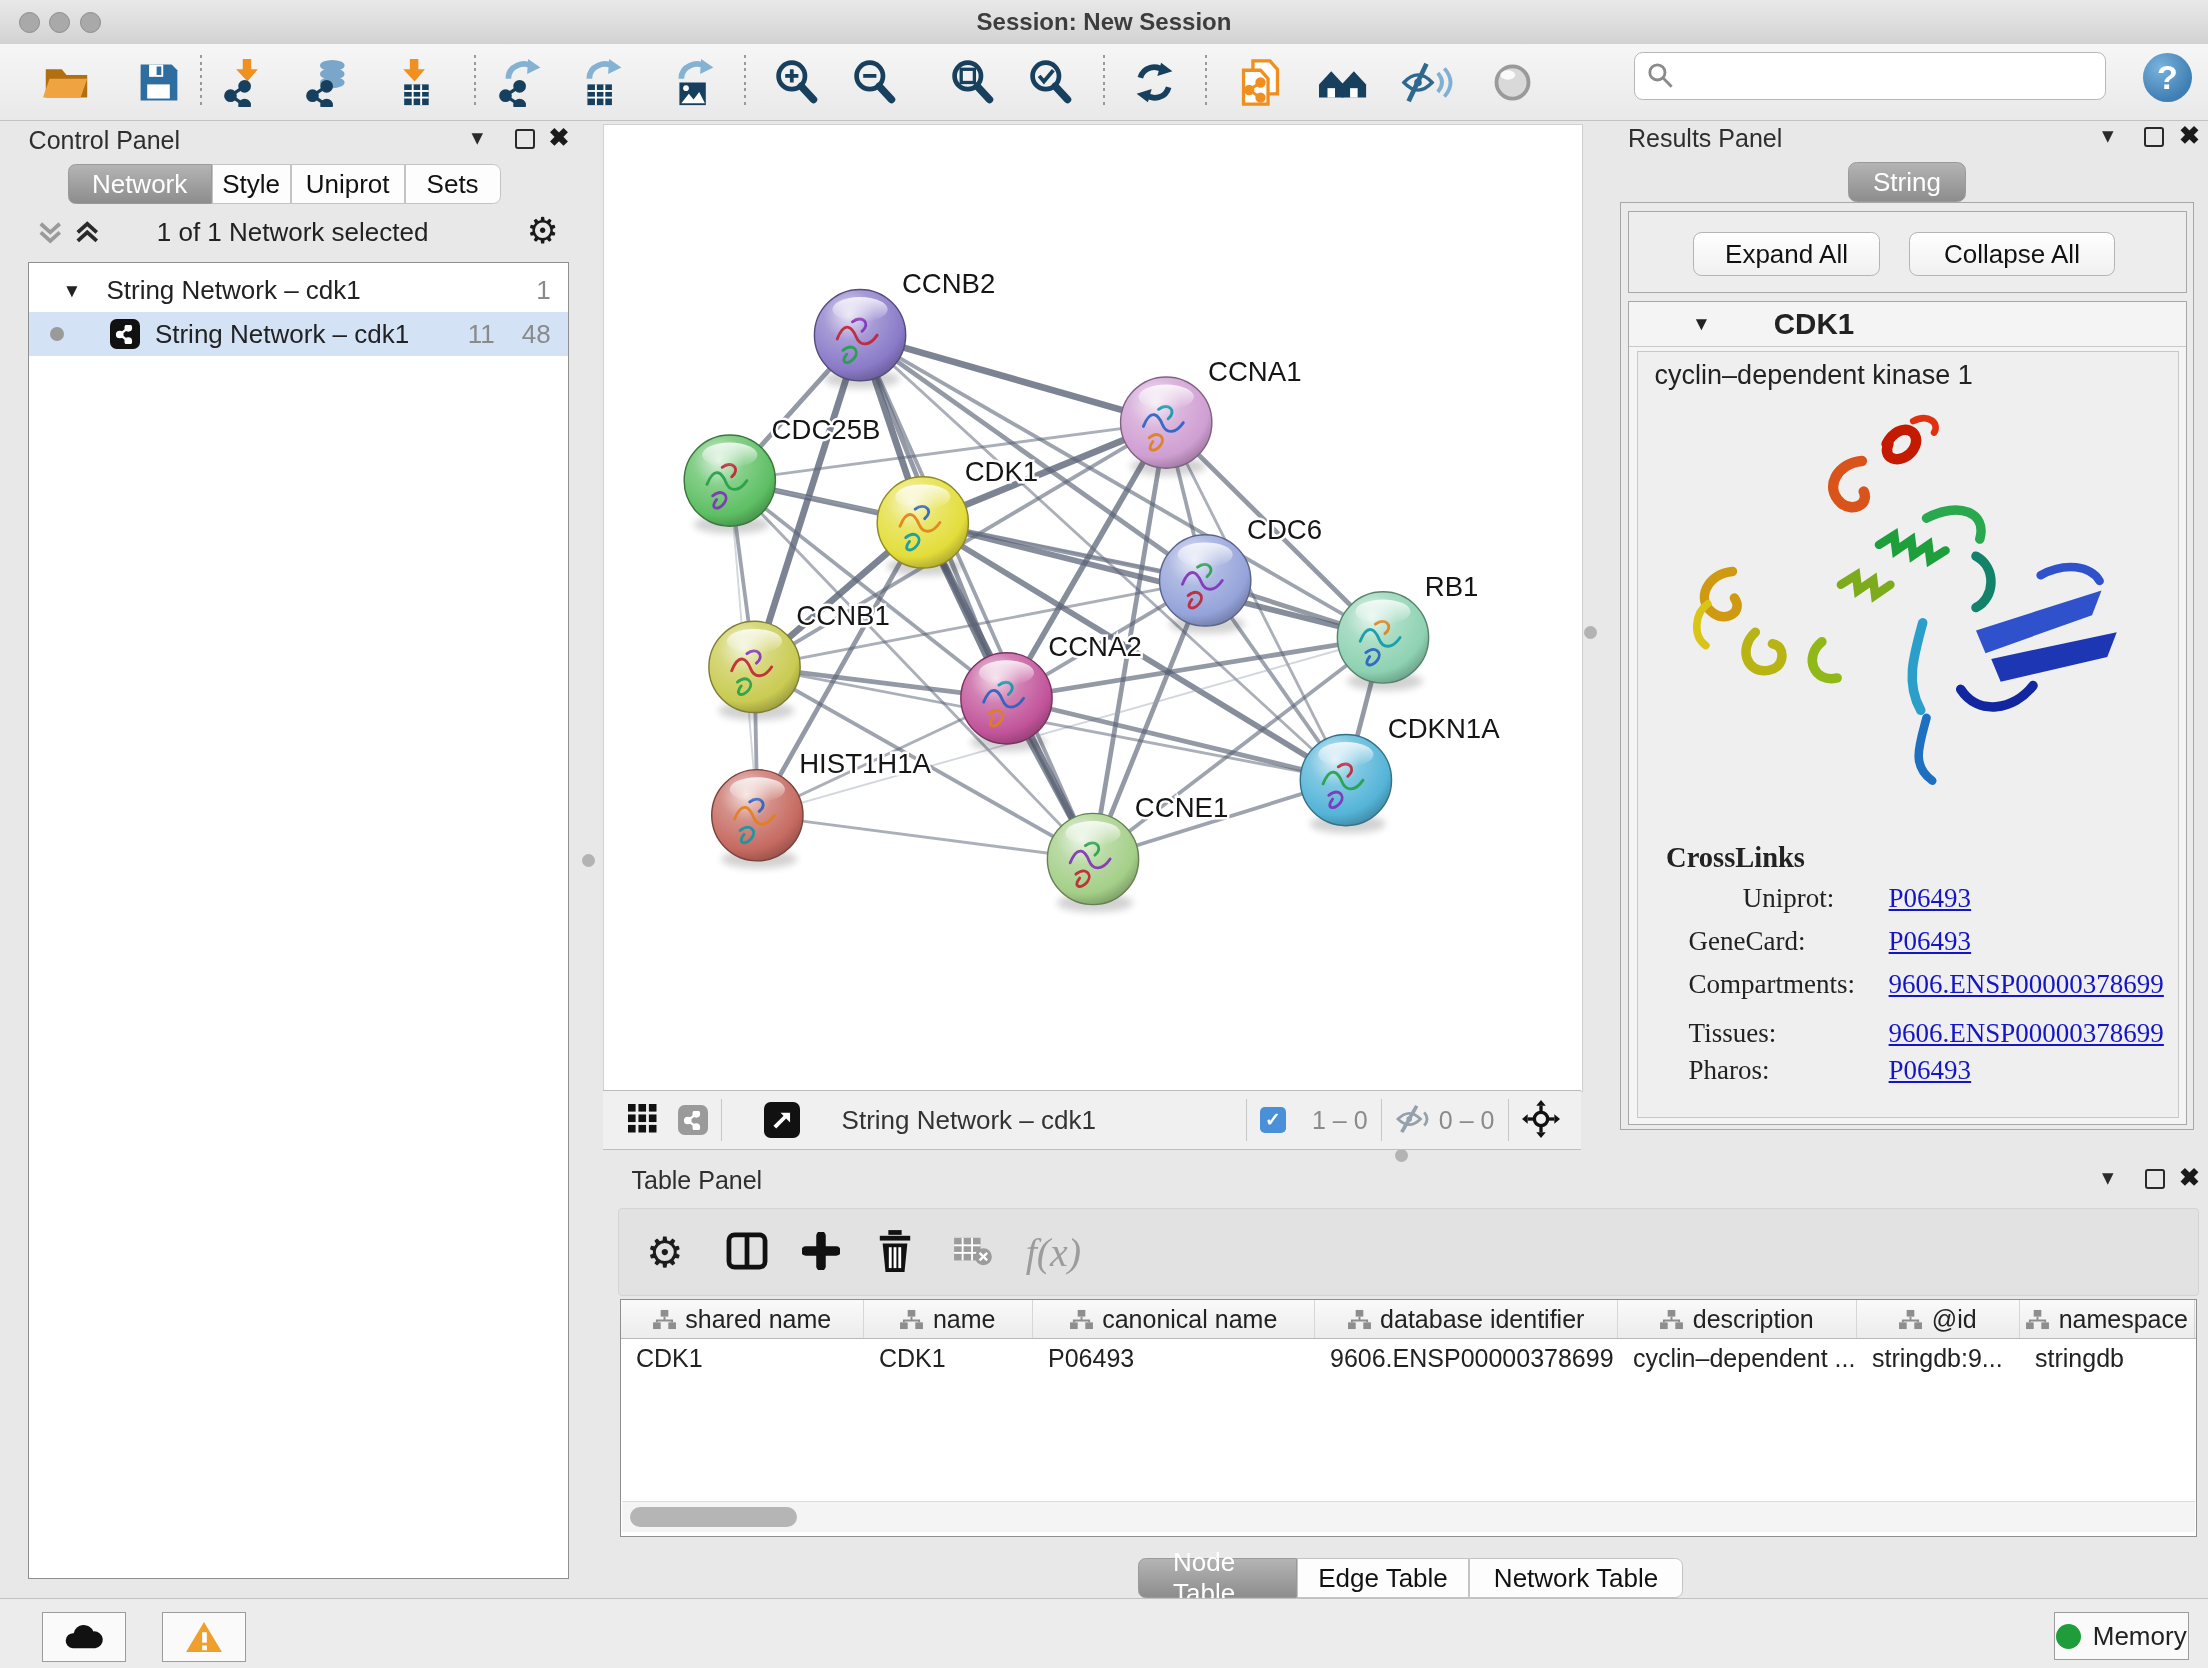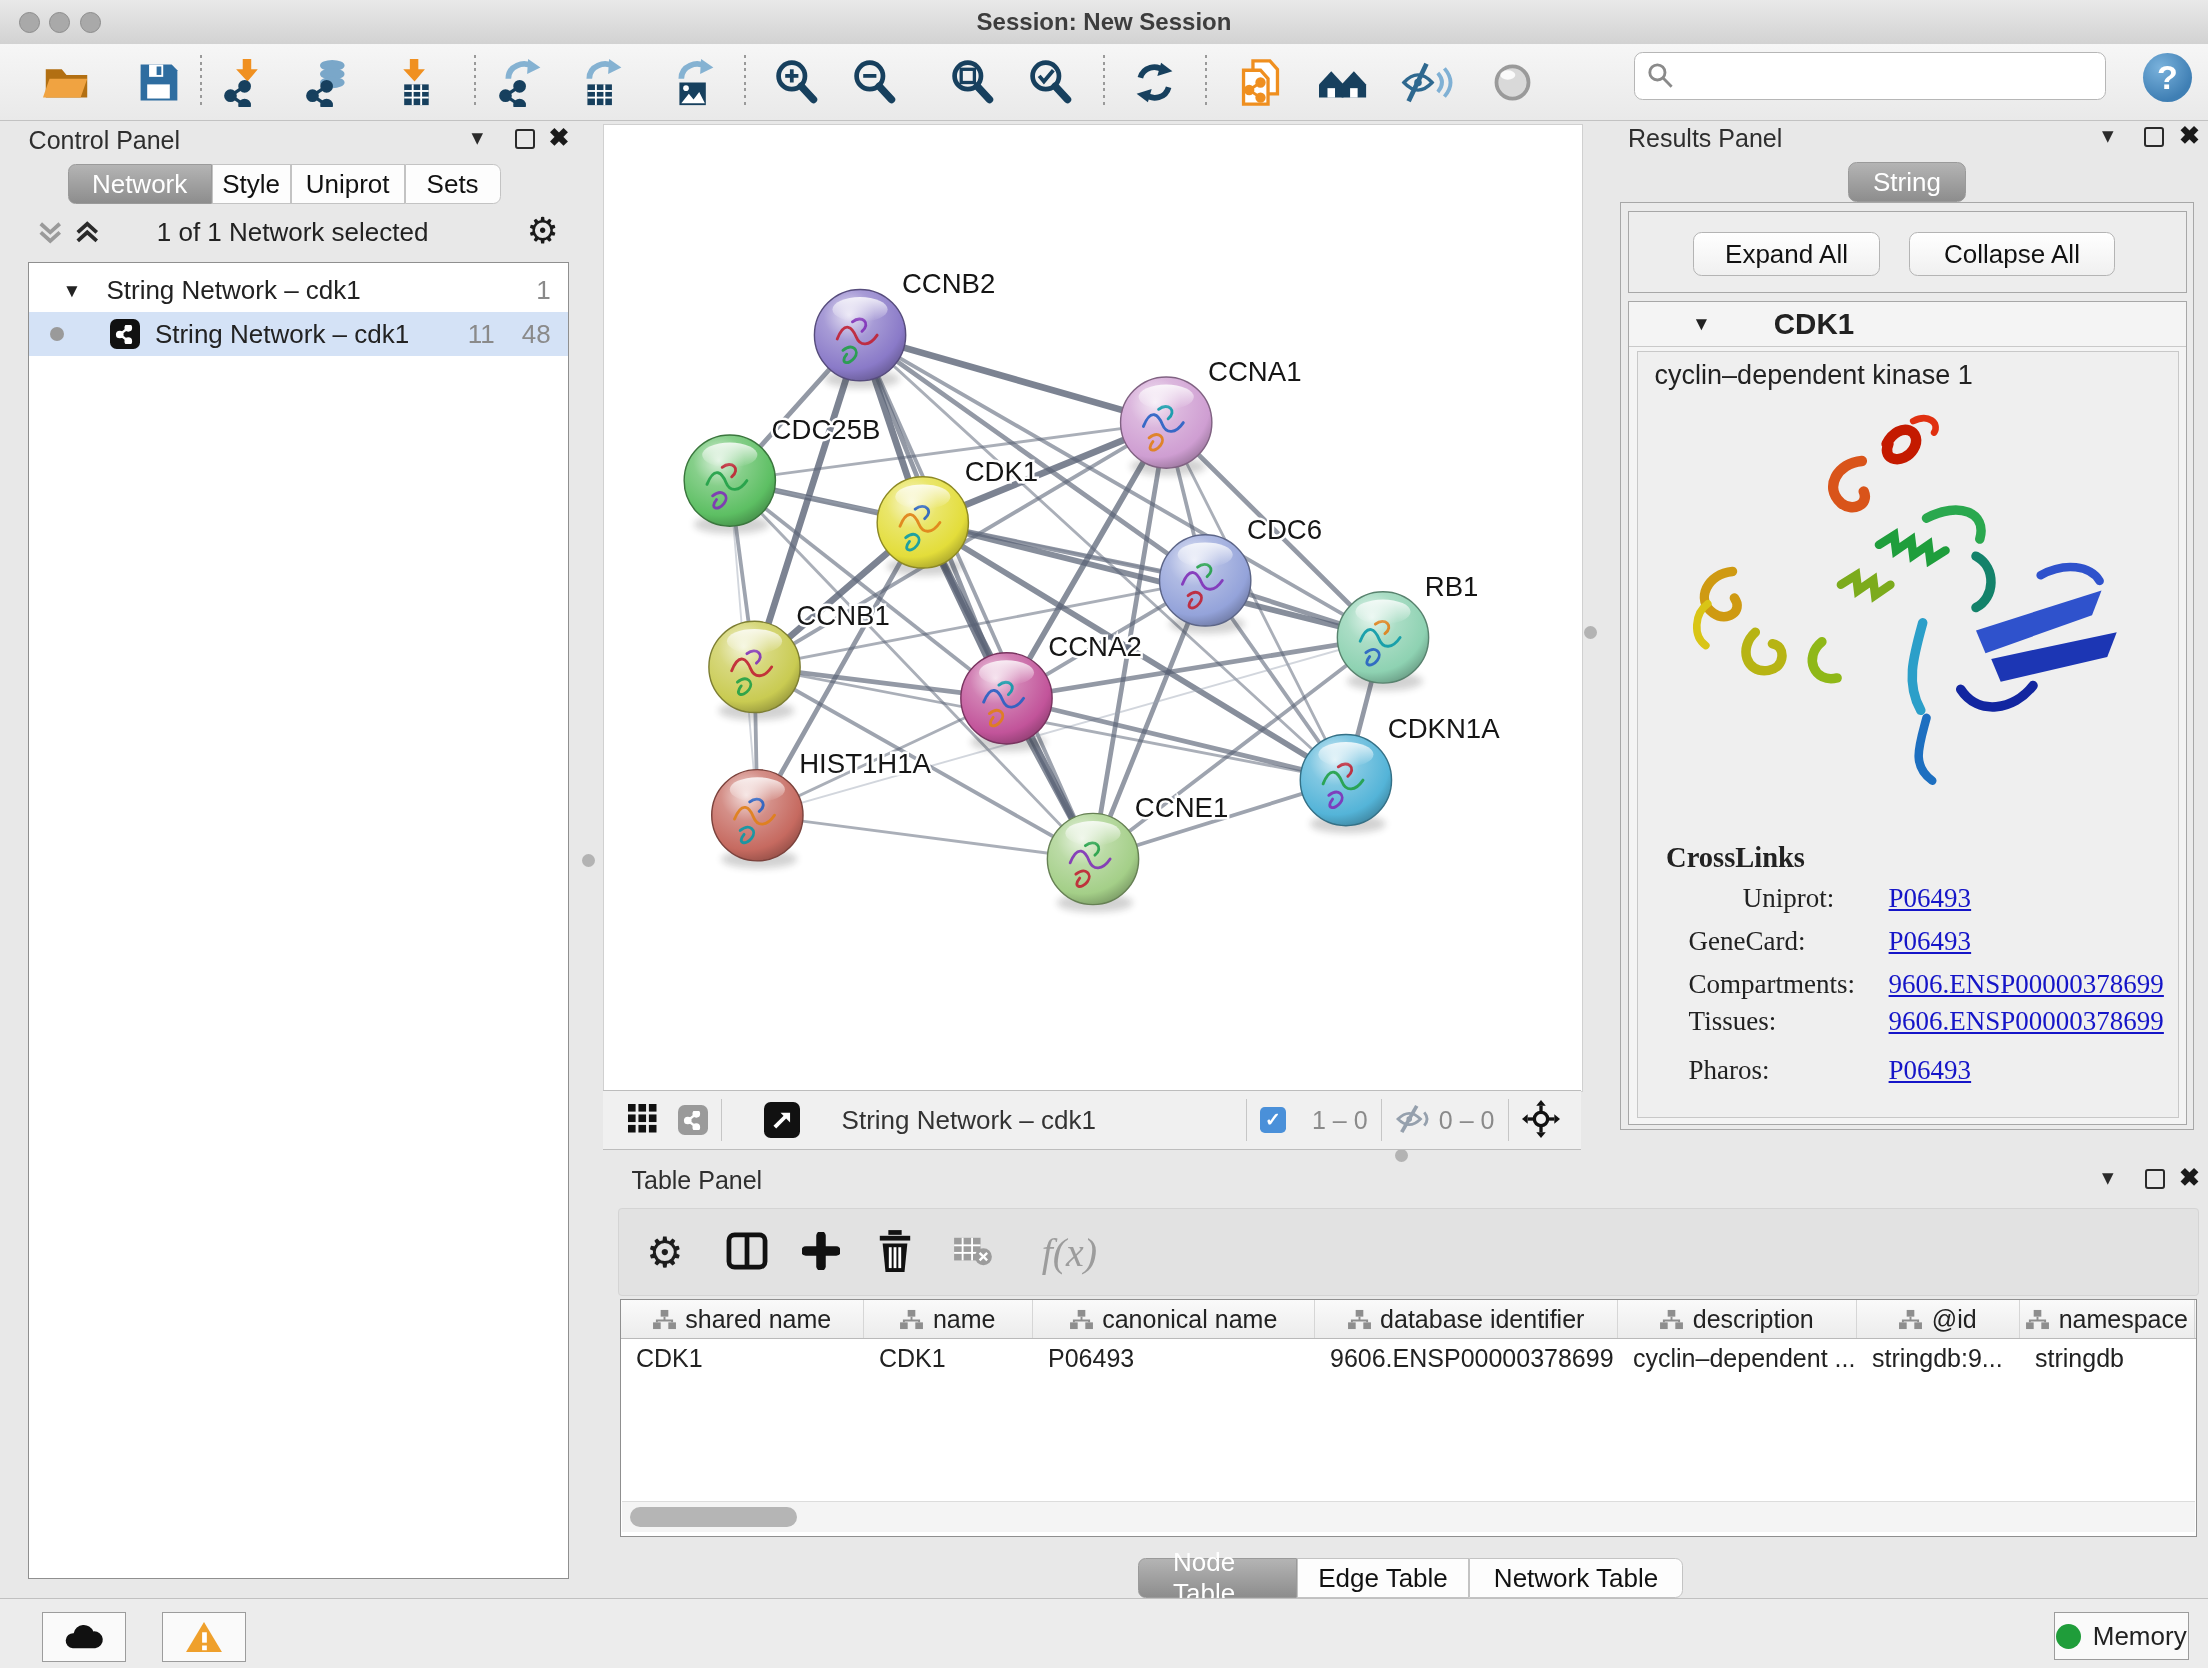--- a/index.html
+++ b/index.html
@@ -724,21 +724,21 @@
               <span class="xlink" style="color: rgb(21, 21, 200);">P06493</span>
             </div>
             <div class="serif" style="display: flex; height: 43px; align-items: center; font-size: 27px;">
               <span style="width: 200px;">GeneCard:</span>
               <span class="xlink" style="color: rgb(21, 21, 200);">P06493</span>
             </div>
             <div class="serif" style="display: flex; height: 43px; align-items: center; font-size: 27px;">
               <span style="width: 200px;">Compartments:</span>
               <span class="xlink" style="color: rgb(21, 21, 200);">9606.ENSP00000378699</span>
             </div>
-            <div class="serif" style="display: flex; height: 43px; align-items: flex-start; font-size: 27px;">
+            <div class="serif" style="display: flex; height: 43px; align-items: flex-end; font-size: 27px;">
               <span style="width: 200px;">Tissues:</span>
               <span class="xlink" style="color: rgb(21, 21, 200);">9606.ENSP00000378699</span>
             </div>
             <div class="serif" style="display: flex; height: 43px; align-items: center; font-size: 27px;">
               <span style="width: 200px;">Pharos:</span>
               <span class="xlink" style="color: rgb(21, 21, 200);">P06493</span>
             </div>
           </div>
       </div>
     </div>
@@ -787,21 +787,21 @@
             <line x1="11" y1="4" x2="11" y2="28"></line>
             <line x1="21" y1="4" x2="21" y2="28"></line>
           </g>
           <circle cx="33" cy="24" r="9" fill="#9c9c9c"></circle>
           <g stroke="#fff" stroke-width="2.5">
             <line x1="29" y1="20" x2="37" y2="28"></line>
             <line x1="37" y1="20" x2="29" y2="28"></line>
           </g>
         </svg>
     </span>
-    <span class="serif" style="margin-left:48px;font-size:40px;font-style:italic;color:#9c9c9c">f(x)</span>
+    <span class="serif" style="margin-left:32px;font-size:40px;font-style:italic;color:#9c9c9c">f(x)</span>
   </div>
   <div class="abs tp-table">
     <div class="th-row" id="table-head">
         <div class="th" style="width: 243px;">
           <svg width="23" height="21" viewBox="0 0 24 22">
             <g fill="#8e8e8e">
               <rect x="8" y="1" width="8" height="7"></rect>
               <rect x="0" y="14" width="8" height="7"></rect>
               <rect x="16" y="14" width="8" height="7"></rect>
             </g>

